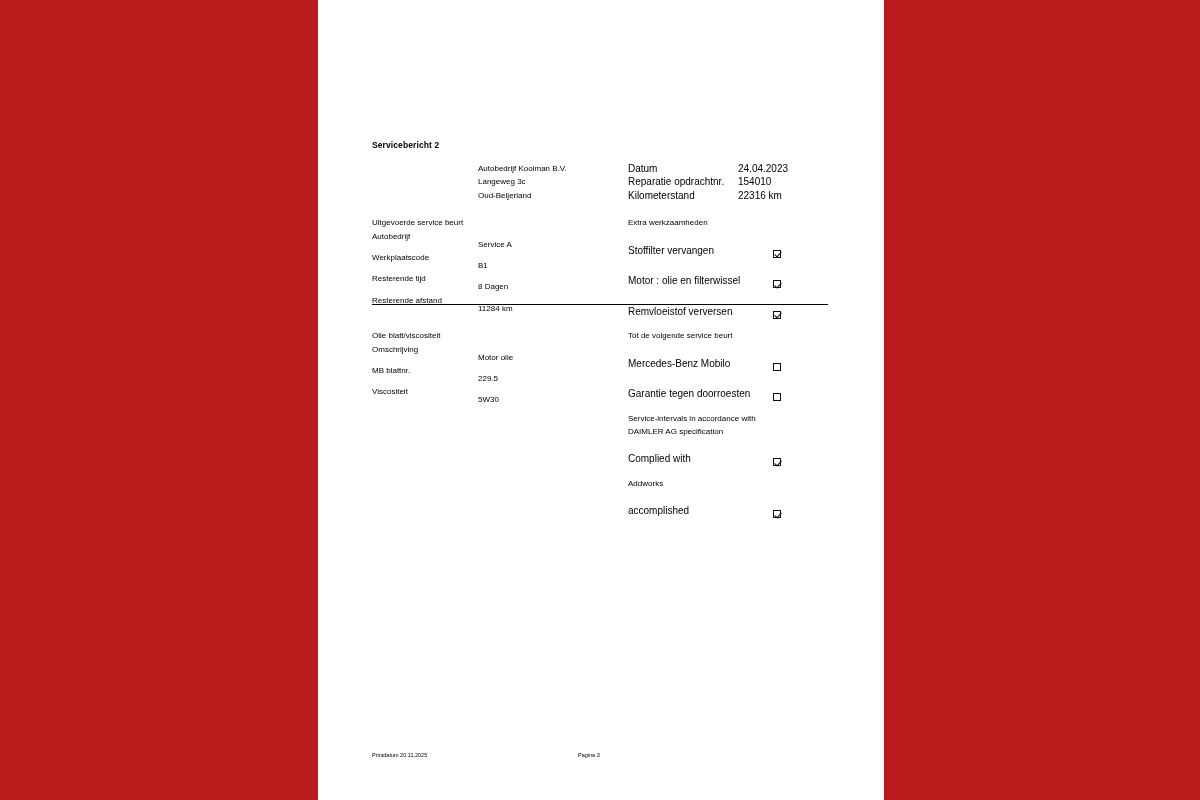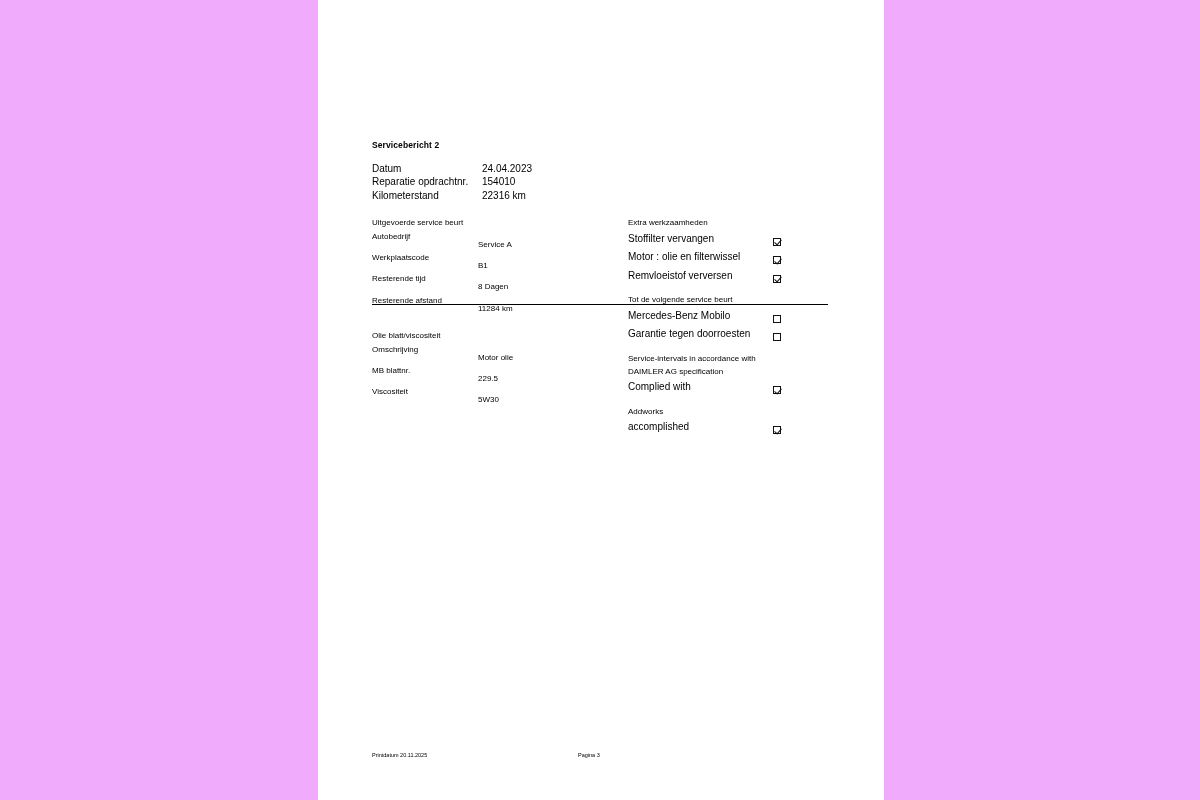--- a/index.html
+++ b/index.html
@@ -10,21 +10,21 @@
     height: 800px;
     overflow: hidden;
   }
   body {
     font-family: "Liberation Sans", sans-serif;
   }
   .viewport {
     position: relative;
     width: 1200px;
     height: 800px;
-    background: #f0abfc;
+    background: #b91c1c;
   }
   .page {
     position: absolute;
     left: 318px;
     top: 0px;
     width: 566px;
     height: 800px;
     background: #ffffff;
   }
   .doc {
@@ -101,20 +101,21 @@
   }
   .rrow .rk {
     width: 110px;
     flex: 0 0 110px;
   }
   .rrow .rv {
     flex: 1 1 auto;
   }
   .rrow.chk {
     line-height: 18.5px;
+    margin-top: 12px;
   }
   .rrow.chk .rk {
     width: 145px;
     flex: 0 0 145px;
   }
   .checkbox {
     display: inline-block;
     width: 8px;
     height: 8px;
     border: 1px solid #111;
@@ -164,20 +165,34 @@
 <body>
 
 <div class="viewport">
   <div class="page">
 
     <div class="doc">
 
       <div class="report-title">Servicebericht 2</div>
 
       <div class="columns">
+        <div class="col-left">
+          <div class="addr-row">
+            <div class="pad"></div>
+            <div>Autobedrijf Kooiman B.V.</div>
+          </div>
+          <div class="addr-row">
+            <div class="pad"></div>
+            <div>Langeweg 3c</div>
+          </div>
+          <div class="addr-row">
+            <div class="pad"></div>
+            <div>Oud-Beijerland</div>
+          </div>
+        </div>
 
         <div class="col-right">
           <div class="rrow">
             <div class="rk">Datum</div>
             <div class="rv">24.04.2023</div>
           </div>
           <div class="rrow">
             <div class="rk">Reparatie opdrachtnr.</div>
             <div class="rv">154010</div>
           </div>

